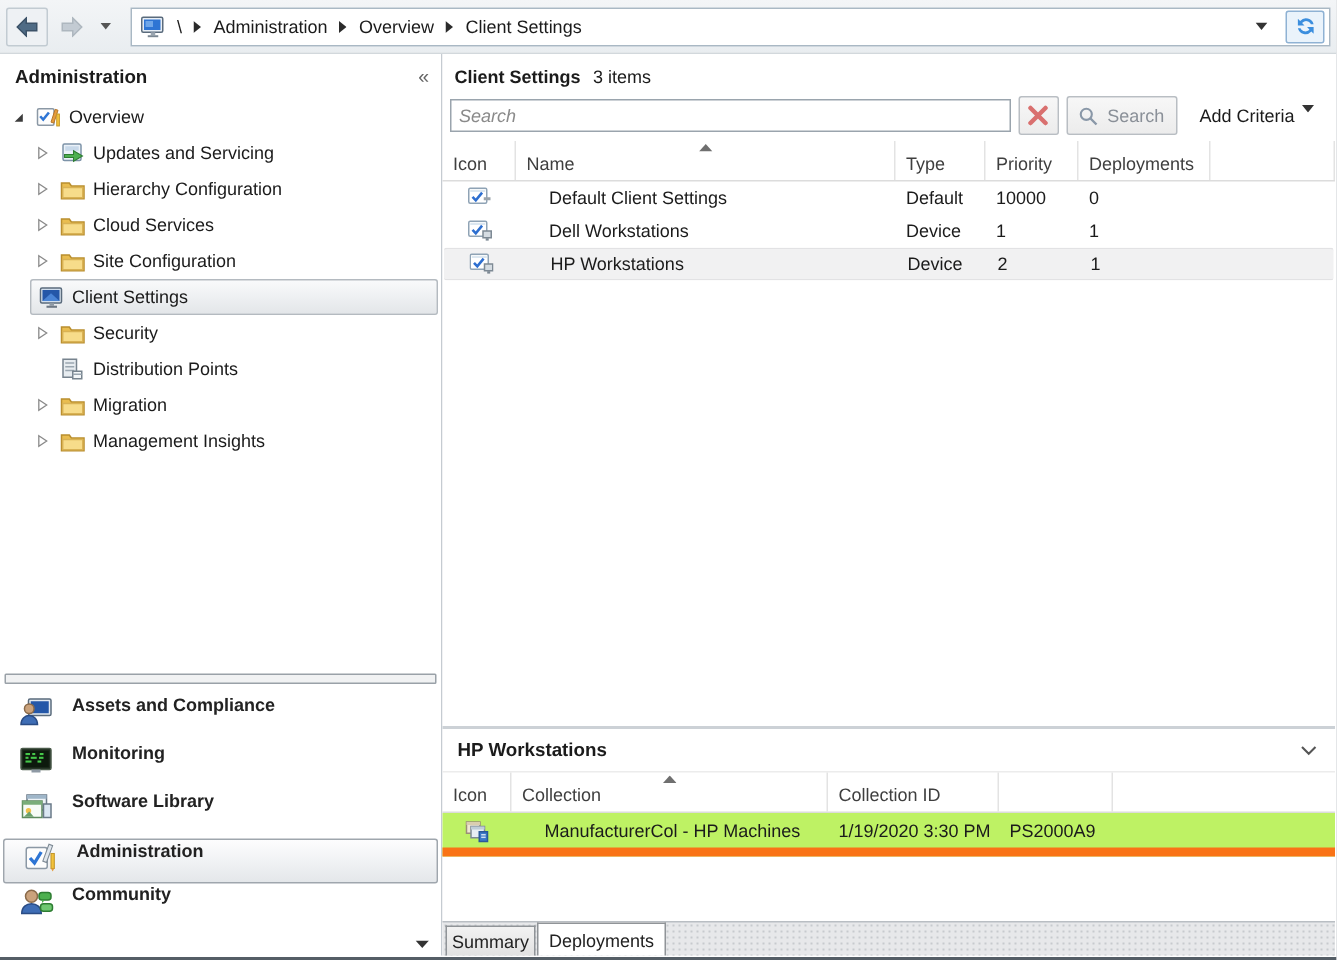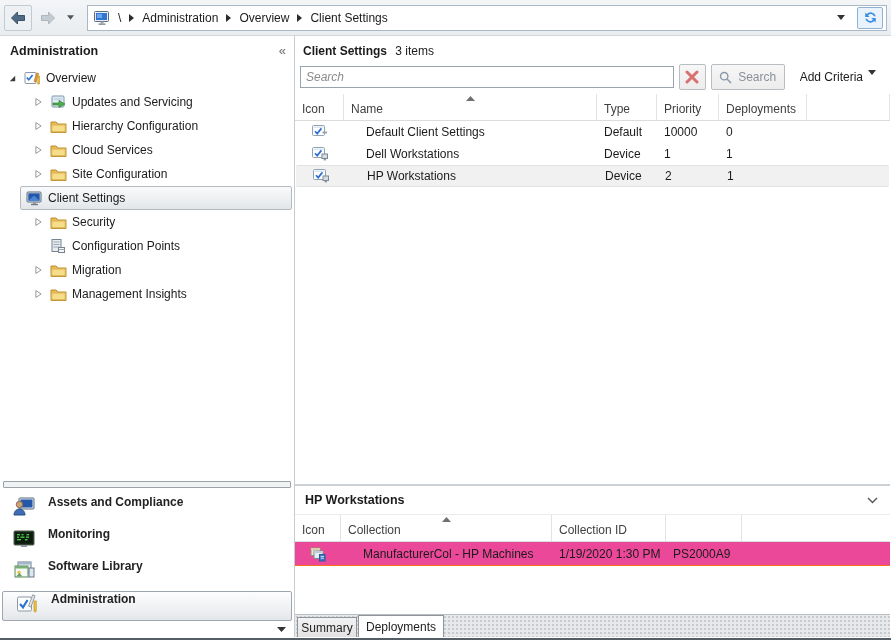--- a/index.html
+++ b/index.html
@@ -28,21 +28,21 @@
   
   .sb-header{display:flex;align-items:center;justify-content:space-between;padding:8px 8px 6px 10px;}
   .sb-title{font-weight:bold;font-size:12.5px;}
   .collapse-glyph{color:#666;font-size:13px;line-height:10px;}
   .tree{flex:1;overflow:hidden;padding-top:2px;}
   .tree-item{height:24px;display:flex;align-items:center;gap:5px;cursor:default;}
   .tree-item .expander{width:12px;display:flex;justify-content:center;}
   .tree-item .ticon{width:18px;display:flex;justify-content:center;}
   .tree-item .tlabel{white-space:nowrap;}
   .lvl0{padding-left:6px;}
-  .lvl1{padding-left:32px;}
+  .lvl1{padding-left:22px;}
   .tree-item.selected{margin:0 2px 0 20px;padding-left:4px;height:22px;
      background:linear-gradient(#f9fafb,#e3e6e9);border:1px solid #b4bac0;border-radius:2px;}
   .splitterbar{height:5px;margin:0 3px 7px 3px;border:1px solid #9aa1a8;background:#f1f2f3;border-radius:1px;}
   .ws-item{height:32px;display:flex;gap:12px;padding-left:12px;}
   .ws-item .wlabel{font-weight:600;color:#222;}
   .ws-item.selected{margin:0 2px;height:30px;box-sizing:border-box;
      background:linear-gradient(#fdfdfe,#e4e7ea);border:1px solid #9fa6ad;border-radius:2px;}
   .ws-item.selected .wlabel{font-weight:bold;}
   .ws-bottom{height:16px;display:flex;justify-content:flex-end;align-items:center;padding-right:8px;}
   
@@ -72,21 +72,21 @@
   .list-filler{flex:1;}
   
   .detail{height:151px;border-top:2px solid #ccd1d6;display:flex;flex-direction:column;}
   .detail-header{height:28px;display:flex;align-items:center;justify-content:space-between;padding:0 12px 0 10px;}
   .detail-title{font-weight:bold;font-size:12.5px;}
   .dgrid-head{position:relative;display:grid;grid-template-columns:46px 211px 114px 76px 1fr;
               height:26px;align-items:end;border-bottom:1px solid #dcdcdc;border-top:1px solid #ececec;color:#3f3f3f;}
   .dgrid-head .hc{border-right:1px solid #e3e3e3;height:100%;display:flex;align-items:flex-end;
                   padding:0 0 4px 7px;box-sizing:border-box;}
   .drow{display:grid;grid-template-columns:46px 211px 114px 76px 1fr;height:23px;align-items:center;
-        background:#ec4899;border-bottom:1px solid #f97316;}
+        background:#bef264;border-bottom:6px solid #f97316;}
   .drow .cell{padding-left:7px;white-space:nowrap;}
   .drow .cicon{display:flex;justify-content:center;padding-left:0;}
   .drow .ccoll{padding-left:22px;}
   .detail-filler{flex:1;}
   .tabstrip{height:22px;position:relative;border-top:1px solid #b9bec3;
     background-color:#e7e8ea;
     background-image:radial-gradient(#c7cace 0.9px, transparent 0.9px);background-size:4px 4px;}
   .tab{position:absolute;display:flex;align-items:center;justify-content:center;
        font-size:12px;color:#222;box-sizing:border-box;}
   .tab.inactive{left:2px;top:2px;height:20px;width:60px;background:linear-gradient(#f2f2f2,#e2e2e2);
@@ -286,21 +286,21 @@
           <span class="ticon">
             <svg width="16" height="16" viewBox="0 0 16 16">
               <rect x="2" y="1.5" width="9" height="12" fill="#e7ecf0" stroke="#77838e"></rect>
               <line x1="3.5" y1="4" x2="9.5" y2="4" stroke="#9aa6b0"></line>
               <line x1="3.5" y1="6.5" x2="9.5" y2="6.5" stroke="#9aa6b0"></line>
               <line x1="3.5" y1="9" x2="9.5" y2="9" stroke="#9aa6b0"></line>
               <rect x="8.5" y="9.5" width="6" height="5" fill="#f4f7f9" stroke="#77838e"></rect>
               <line x1="8.5" y1="11.5" x2="14.5" y2="11.5" stroke="#9aa6b0"></line>
             </svg>
           </span>
-          <span class="tlabel">Configuration Points</span>
+          <span class="tlabel">Distribution Points</span>
         </div>
 
 
         <div class="tree-item lvl1">
           <span class="expander">
             <svg width="7" height="10" viewBox="0 0 8 10">
                 <path d="M1 1 L7 5 L1 9 Z" fill="#fff" stroke="#8a8a8a"></path>
               </svg>
           </span>
           <span class="ticon">
@@ -384,20 +384,32 @@
             <rect x="2.5" y="5" width="14" height="14" rx="1.5" fill="#fdfdfd" stroke="#8b98a5"></rect>
             <path d="M5 12 l3 3.4 L12.5 8" stroke="#2e75d4" stroke-width="2.2" fill="none"></path>
             <rect x="15.5" y="3" width="2.6" height="12" transform="rotate(20 17 9)" fill="#e0e6ec" stroke="#7d8994" stroke-width="0.7"></rect>
             <rect x="19" y="9" width="2.2" height="10" fill="#f3c23b" stroke="#c29629" stroke-width="0.7"></rect>
             <path d="M19 19 l1.1 2 1.1 -2 Z" fill="#e59b3c"></path>
           </svg>
         </span>
         <span class="wlabel">Administration</span>
       </div>
 
+      <div class="ws-item">
+        <span>
+          <svg width="24" height="24" viewBox="0 0 24 24">
+            <circle cx="9" cy="8.5" r="4" fill="#caa27c" stroke="#8a6a4a"></circle>
+            <path d="M2.5 20 c0-4.5 3.2-6.5 6.5-6.5 s6.5 2 6.5 6.5 Z" fill="#3e6db5" stroke="#2a4c85"></path>
+            <rect x="14" y="6" width="8" height="5" rx="2" fill="#4db04f" stroke="#2e7d32"></rect>
+            <path d="M16 11 l0 2 2-2 Z" fill="#4db04f"></path>
+            <rect x="15" y="13.5" width="8" height="5" rx="2" fill="#6fc871" stroke="#2e7d32"></rect>
+          </svg>
+        </span>
+        <span class="wlabel">Community</span>
+      </div>
 
       <div class="ws-bottom">
         <span>
           <svg width="9" height="5" viewBox="0 0 9 5">
               <path d="M0 0 H9 L4.5 5 Z" fill="#333"></path>
             </svg>
         </span>
       </div>
     </div>
 
@@ -530,21 +542,21 @@
               <rect x="1" y="2" width="9" height="7.5" fill="#efe7d4" stroke="#9a8f76"></rect>
               <rect x="1" y="2" width="9" height="2" fill="#d9cdb0"></rect>
               <rect x="4" y="5" width="9" height="7.5" fill="#e7edf3" stroke="#7d8994"></rect>
               <rect x="4" y="5" width="9" height="2" fill="#bfcdd9"></rect>
               <rect x="9.5" y="8.5" width="5.5" height="6.5" fill="#3b79c9" stroke="#2a5a9a"></rect>
               <line x1="10.8" y1="10.5" x2="13.8" y2="10.5" stroke="#cfe0f2"></line>
               <line x1="10.8" y1="12.2" x2="13.8" y2="12.2" stroke="#cfe0f2"></line>
             </svg>
           </span>
           <span class="cell ccoll">ManufacturerCol - HP Machines</span>
-          <span class="cell">1/19/2020 1:30 PM</span>
+          <span class="cell">1/19/2020 3:30 PM</span>
           <span class="cell">PS2000A9</span>
           <span class="cell"></span>
         </div>
 
         <div class="detail-filler"></div>
 
         <div class="tabstrip">
           <span class="tab inactive">Summary</span>
           <span class="tab active">Deployments</span>
         </div>

